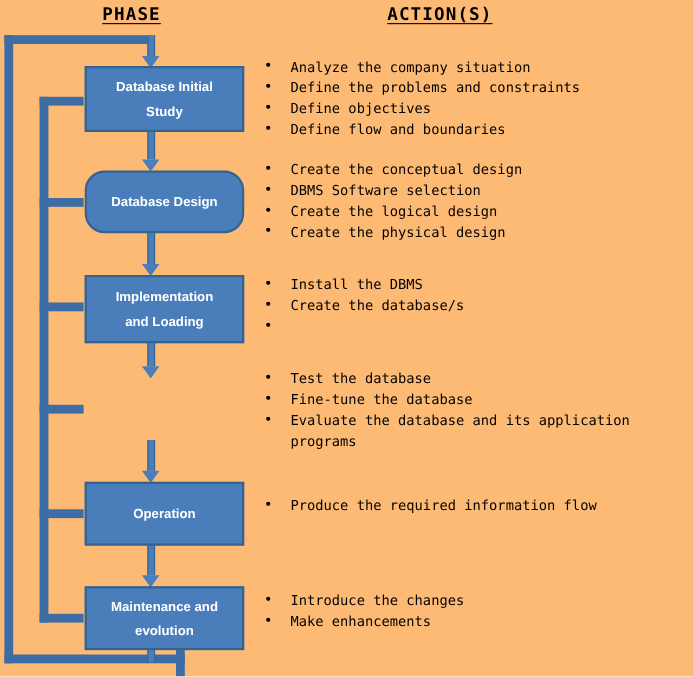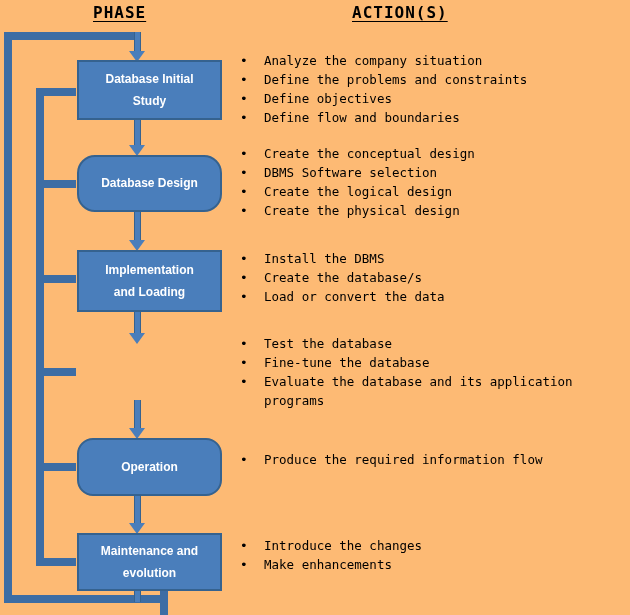--- a/index.html
+++ b/index.html
@@ -169,21 +169,21 @@
 
   <div class="phase-box" style="top:60px; height:60px;">
     <span>Database Initial<br>Study</span>
   </div>
   <div class="phase-box" style="top:155px; height:57px;border-radius:18px;">
     <span>Database Design</span>
   </div>
   <div class="phase-box" style="top:250px; height:62px;">
     <span>Implementation<br>and Loading</span>
   </div>
-  <div class="phase-box" style="top:438px; height:58px;border-radius:16px;">
+  <div class="phase-box" style="top:438px; height:58px;">
     <span>Operation</span>
   </div>
   <div class="phase-box" style="top:533px; height:58px;">
     <span>Maintenance and<br>evolution</span>
   </div>
 
   <div class="action-group" style="top:51px;">
       <div class="action-item"><span class="bullet">•</span><span>Analyze the company situation</span></div>
       <div class="action-item"><span class="bullet">•</span><span>Define the problems and constraints</span></div>
       <div class="action-item"><span class="bullet">•</span><span>Define objectives</span></div>
@@ -191,21 +191,21 @@
     </div>
   <div class="action-group" style="top:144px;">
       <div class="action-item"><span class="bullet">•</span><span>Create the conceptual design</span></div>
       <div class="action-item"><span class="bullet">•</span><span>DBMS Software selection</span></div>
       <div class="action-item"><span class="bullet">•</span><span>Create the logical design</span></div>
       <div class="action-item"><span class="bullet">•</span><span>Create the physical design</span></div>
     </div>
   <div class="action-group" style="top:249px;">
       <div class="action-item"><span class="bullet">•</span><span>Install the DBMS</span></div>
       <div class="action-item"><span class="bullet">•</span><span>Create the database/s</span></div>
-      <div class="action-item"><span class="bullet">•</span><span>Load or convert the data</span></div>
+      <div class="action-item"><span class="bullet">•</span></div>
     </div>
   <div class="action-group" style="top:334px;">
       <div class="action-item"><span class="bullet">•</span><span>Test the database</span></div>
       <div class="action-item"><span class="bullet">•</span><span>Fine-tune the database</span></div>
       <div class="action-item"><span class="bullet">•</span><span>Evaluate the database and its application programs</span></div>
     </div>
   <div class="action-group" style="top:450px;">
       <div class="action-item"><span class="bullet">•</span><span>Produce the required information flow</span></div>
     </div>
   <div class="action-group" style="top:536px;">

